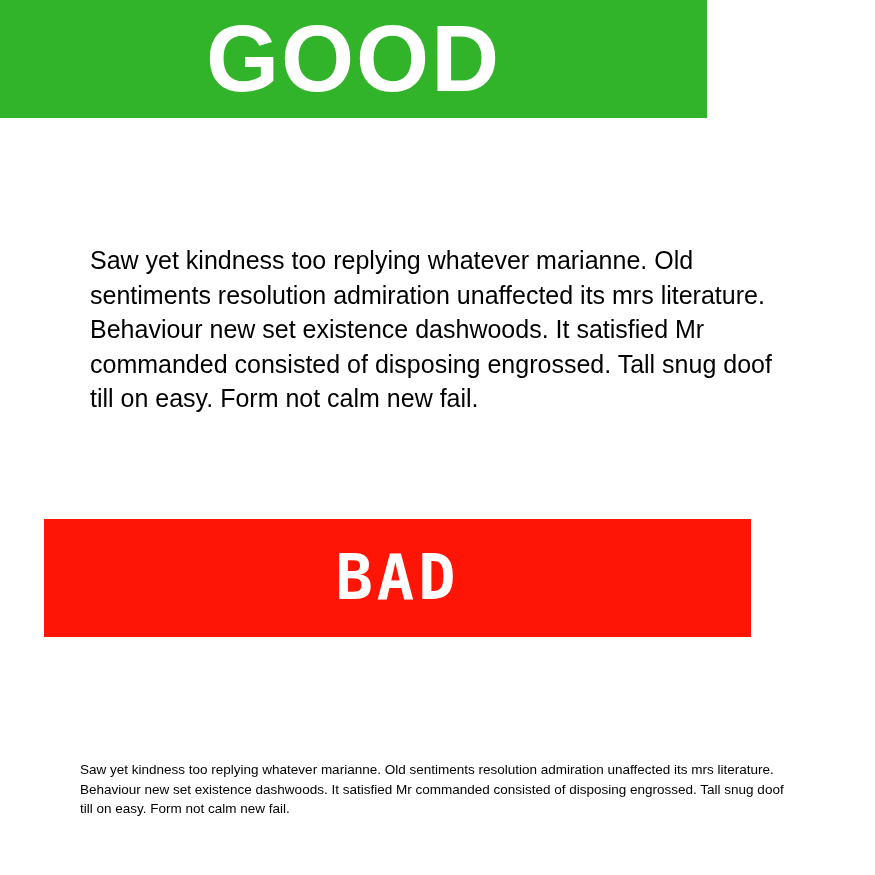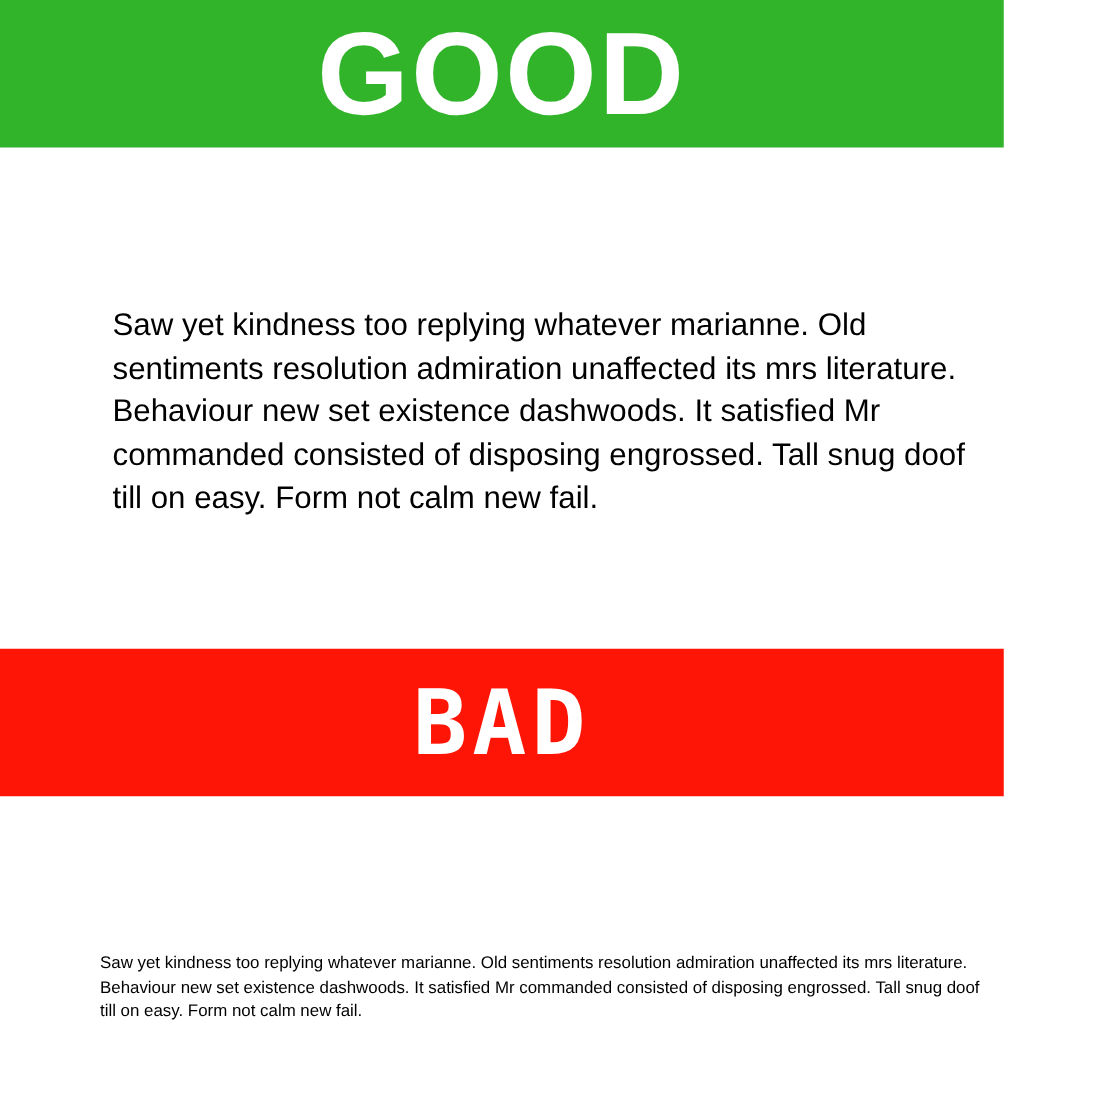--- a/index.html
+++ b/index.html
@@ -13,43 +13,44 @@
     font-family: "Liberation Sans", sans-serif;
     color: #000000;
     overflow: hidden;
   }
   .page {
     position: relative;
     width: 875px;
     height: 875px;
   }
   .banner {
-    width: 803px;
+    width: 707px;
     box-sizing: border-box;
     text-align: center;
     color: #ffffff;
     font-weight: bold;
     letter-spacing: 2px;
     line-height: 1;
     display: flex;
     align-items: center;
     justify-content: center;
   }
   .banner-good {
     height: 118px;
     background: #31b42a;
     font-size: 94px;
     font-family: "Liberation Sans", sans-serif;
   }
   .banner-bad {
     height: 118px;
     background: #ff1505;
-    font-size: 72px;
+    font-size: 62px;
     font-family: "DejaVu Sans Mono", monospace;
     letter-spacing: 4px;
+    margin-left: 44px;
   }
   .good-text-wrap {
     padding: 100px 90px 0 90px;
   }
   .good-text {
     font-size: 25px;
     line-height: 1.38;
     color: #000000;
     max-width: 700px;
   }

